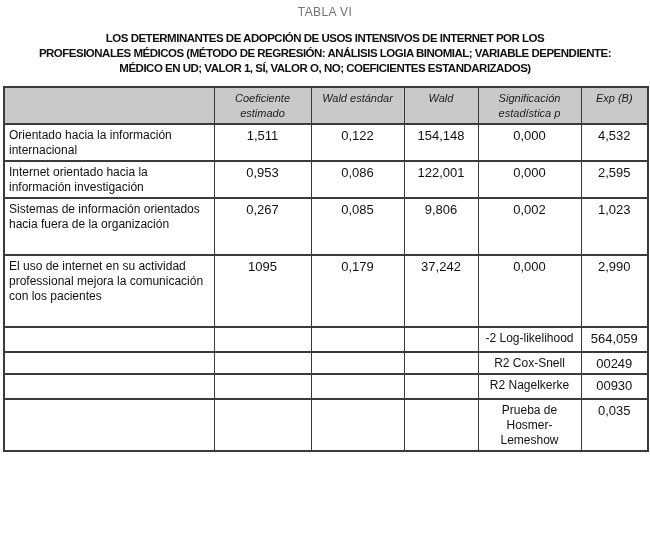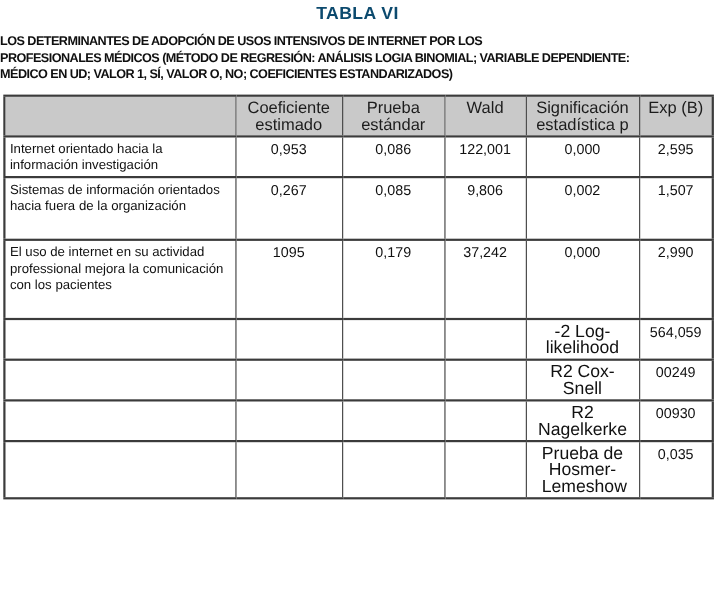--- a/index.html
+++ b/index.html
@@ -14,29 +14,30 @@
   }
   .page {
     width: 650px;
     height: 541px;
     position: relative;
     box-sizing: border-box;
     padding-top: 5px;
   }
   .table-title {
     text-align: center;
-    font-size: 16px;
-    font-weight: 700;
-    color: #0c4a6e;
+    font-size: 12px;
+    font-weight: 400;
+    color: #737373;
     letter-spacing: 0.4px;
     height: 15px;
     line-height: 15px;
   }
   .table-subtitle {
     margin-top: 11px;
+    text-align: center;
     font-weight: 700;
     font-size: 11.5px;
     line-height: 15px;
     letter-spacing: -0.5px;
     color: #0f0f0f;
   }
   .table-subtitle div {
     white-space: nowrap;
   }
   table.stat-table {
@@ -51,40 +52,41 @@
     border: 1px solid #3b3b3b;
     border-top-width: 2px;
     border-bottom-width: 2px;
     vertical-align: top;
     padding: 3px 4px 2px 4px;
     line-height: 15px;
     overflow: hidden;
   }
   td.head {
     background: #c9c9c9;
+    font-style: italic;
     text-align: center;
-    font-size: 15px;
+    font-size: 11px;
     line-height: 14px;
     padding: 2px 9px;
     vertical-align: middle;
     color: #1c1c1c;
   }
   td.lbl {
     text-align: left;
     padding: 3px 12px 2px 7px;
   }
   td.num {
     text-align: center;
     font-size: 13px;
     padding-left: 2px;
     padding-right: 2px;
   }
   td.sum-lbl {
     text-align: center;
-    font-size: 16px;
+    font-size: 12px;
     padding-left: 2px;
     padding-right: 2px;
   }
 </style>
 </head>
 <body>
 
 <div class="page">
 
   <div class="table-title">TABLA VI</div>
@@ -102,44 +104,52 @@
         <col style="width:93px">
       <col style="width:74px">
         <col style="width:103px">
         <col style="width:67px">
     </colgroup>
 
     <tbody>
         <tr style="height:33px">
       <td class="head"></td>
       <td class="head">Coeficiente estimado</td>
-      <td class="head">Prueba estándar</td>
+      <td class="head">Wald estándar</td>
       <td class="head">Wald</td>
       <td class="head">Significación estadística p</td>
       <td class="head">Exp (B)</td>
     </tr>
 
+    <tr style="height:37px">
+      <td class="lbl">Orientado hacia la información internacional</td>
+      <td class="num">1,511</td>
+      <td class="num">0,122</td>
+      <td class="num">154,148</td>
+      <td class="num">0,000</td>
+      <td class="num">4,532</td>
+    </tr>
 
     <tr style="height:37px">
       <td class="lbl">Internet orientado hacia la información investigación</td>
       <td class="num">0,953</td>
       <td class="num">0,086</td>
       <td class="num">122,001</td>
       <td class="num">0,000</td>
       <td class="num">2,595</td>
     </tr>
 
 
     <tr style="height:57px">
       <td class="lbl">Sistemas de información orientados hacia fuera de la organización</td>
       <td class="num">0,267</td>
       <td class="num">0,085</td>
       <td class="num">9,806</td>
       <td class="num">0,002</td>
-      <td class="num">1,507</td>
+      <td class="num">1,023</td>
     </tr>
 
 
     <tr style="height:72px">
       <td class="lbl">El uso de internet en su actividad professional mejora la comunicación con los pacientes</td>
       <td class="num">1095</td>
       <td class="num">0,179</td>
       <td class="num">37,242</td>
       <td class="num">0,000</td>
       <td class="num">2,990</td>

